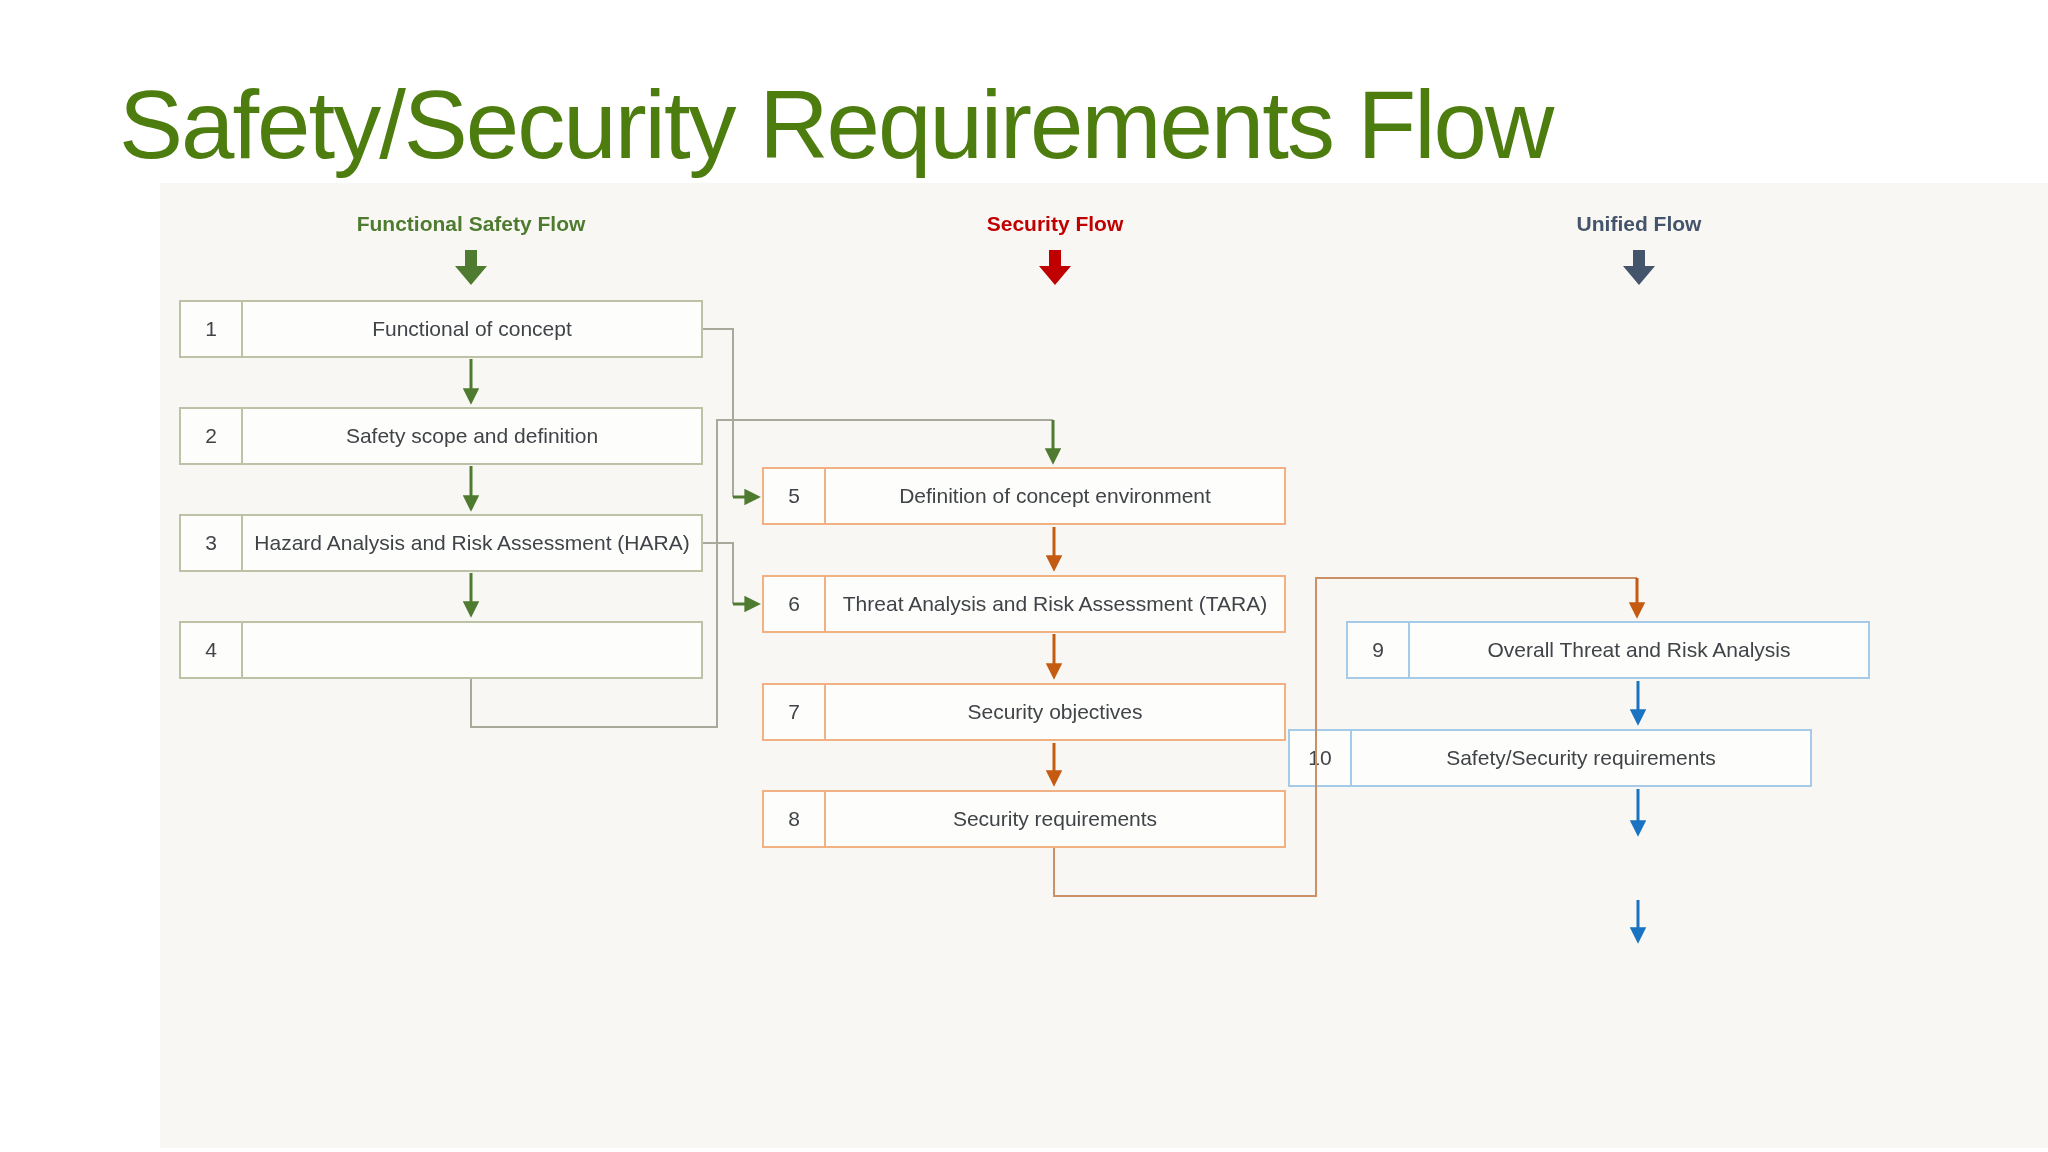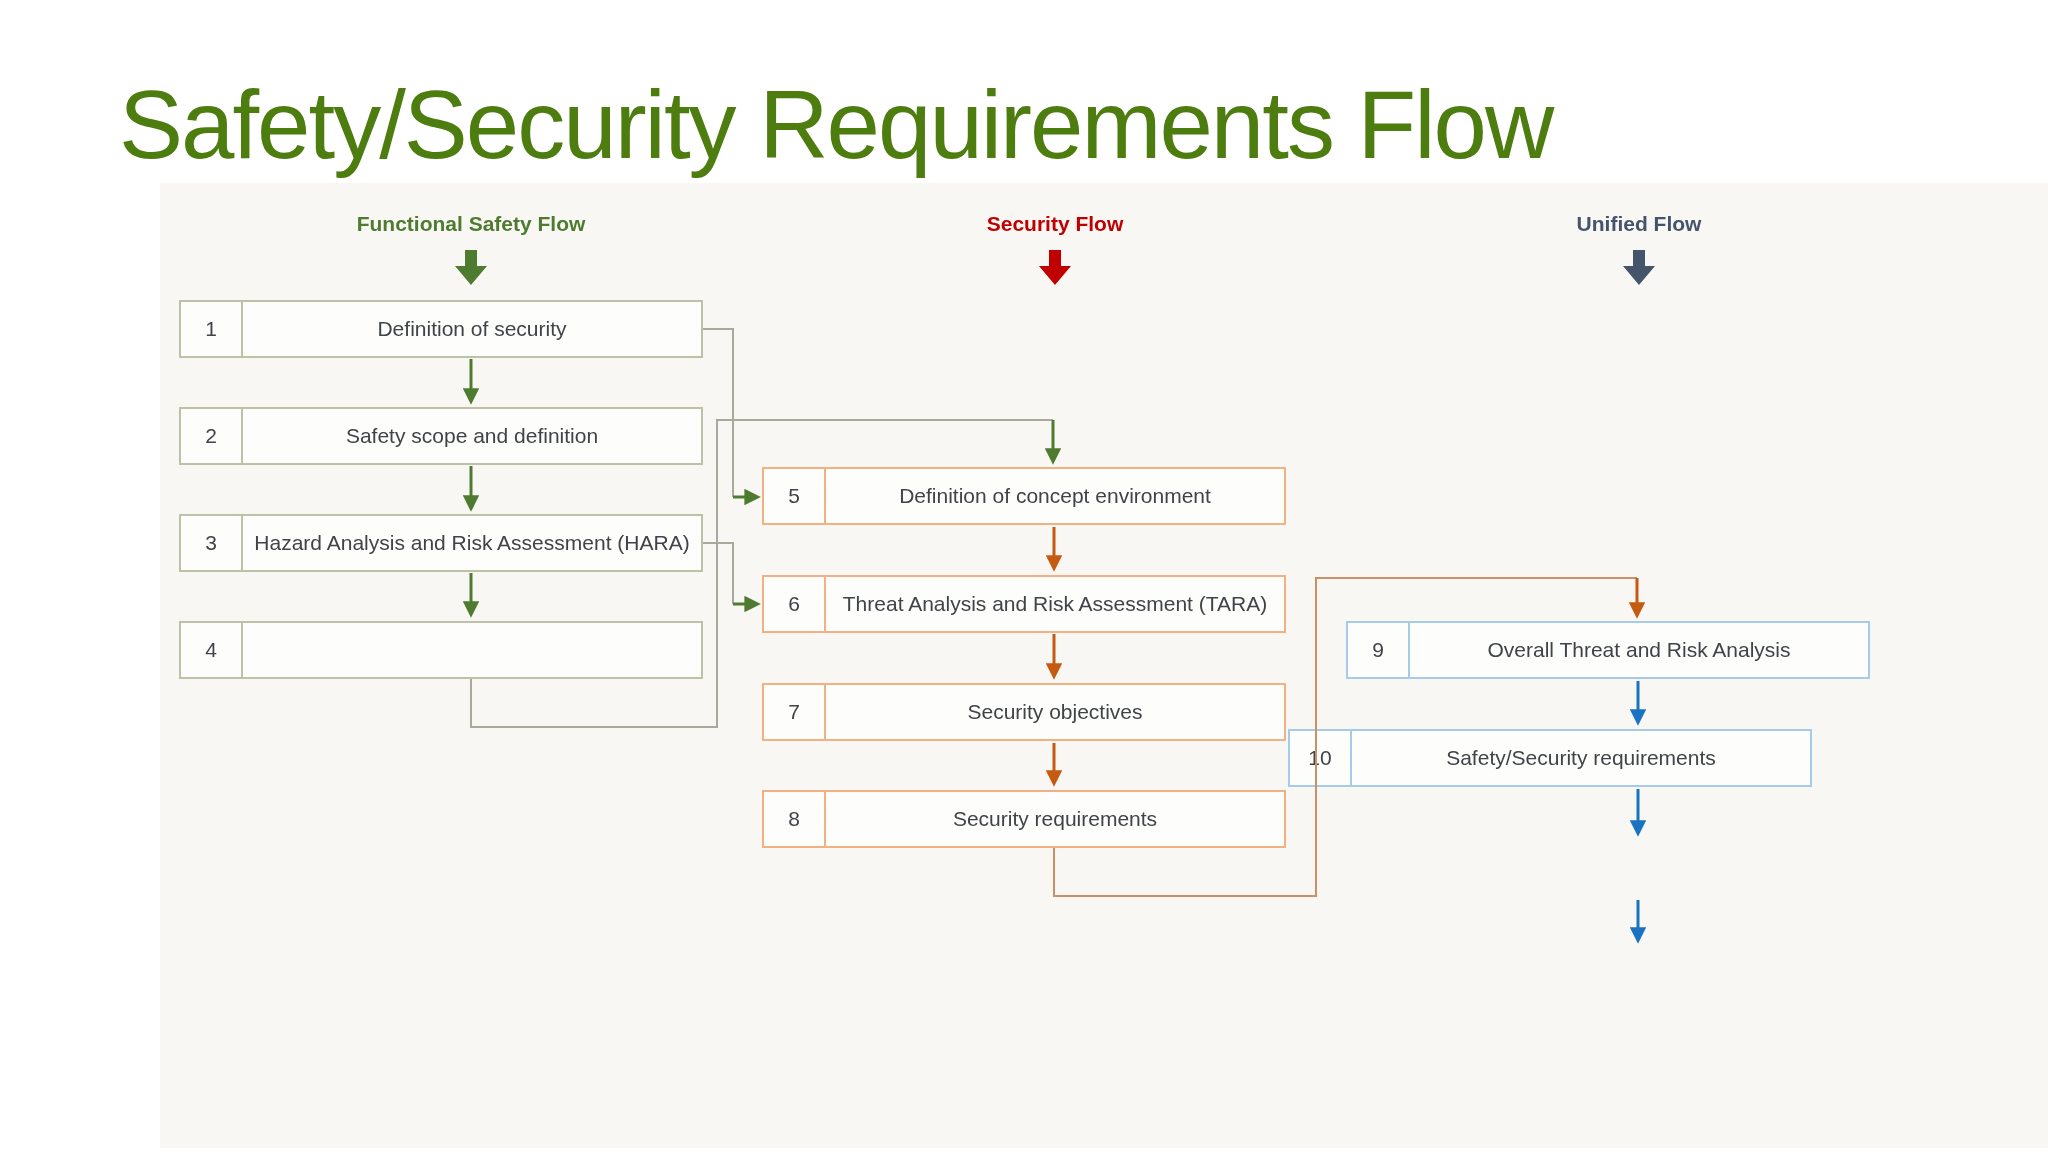--- a/index.html
+++ b/index.html
@@ -48,21 +48,21 @@
   <div id="panel"></div>
 
   <div id="title" style="color: #4d7c0f;">Safety/Security Requirements Flow</div>
 
   <div id="hdr-safety" class="col-header" style="color: rgb(78, 123, 47);">Functional Safety Flow</div>
   <div id="hdr-security" class="col-header" style="color: rgb(192, 0, 0);">Security Flow</div>
   <div id="hdr-unified" class="col-header" style="color: rgb(68, 84, 106);">Unified Flow</div>
 
   <div class="fbox col-a" style="left:179px;top:300px;">
     <div class="num">1</div>
-    <div class="lbl">Definition of security</div>
+    <div class="lbl">Functional of concept</div>
   </div>
   <div class="fbox col-a" style="left:179px;top:407px;">
     <div class="num">2</div>
     <div class="lbl">Safety scope and definition</div>
   </div>
   <div class="fbox col-a" style="left:179px;top:514px;">
     <div class="num">3</div>
     <div class="lbl">Hazard Analysis and Risk Assessment (HARA)</div>
   </div>
   <div class="fbox col-a" style="left:179px;top:621px;">

